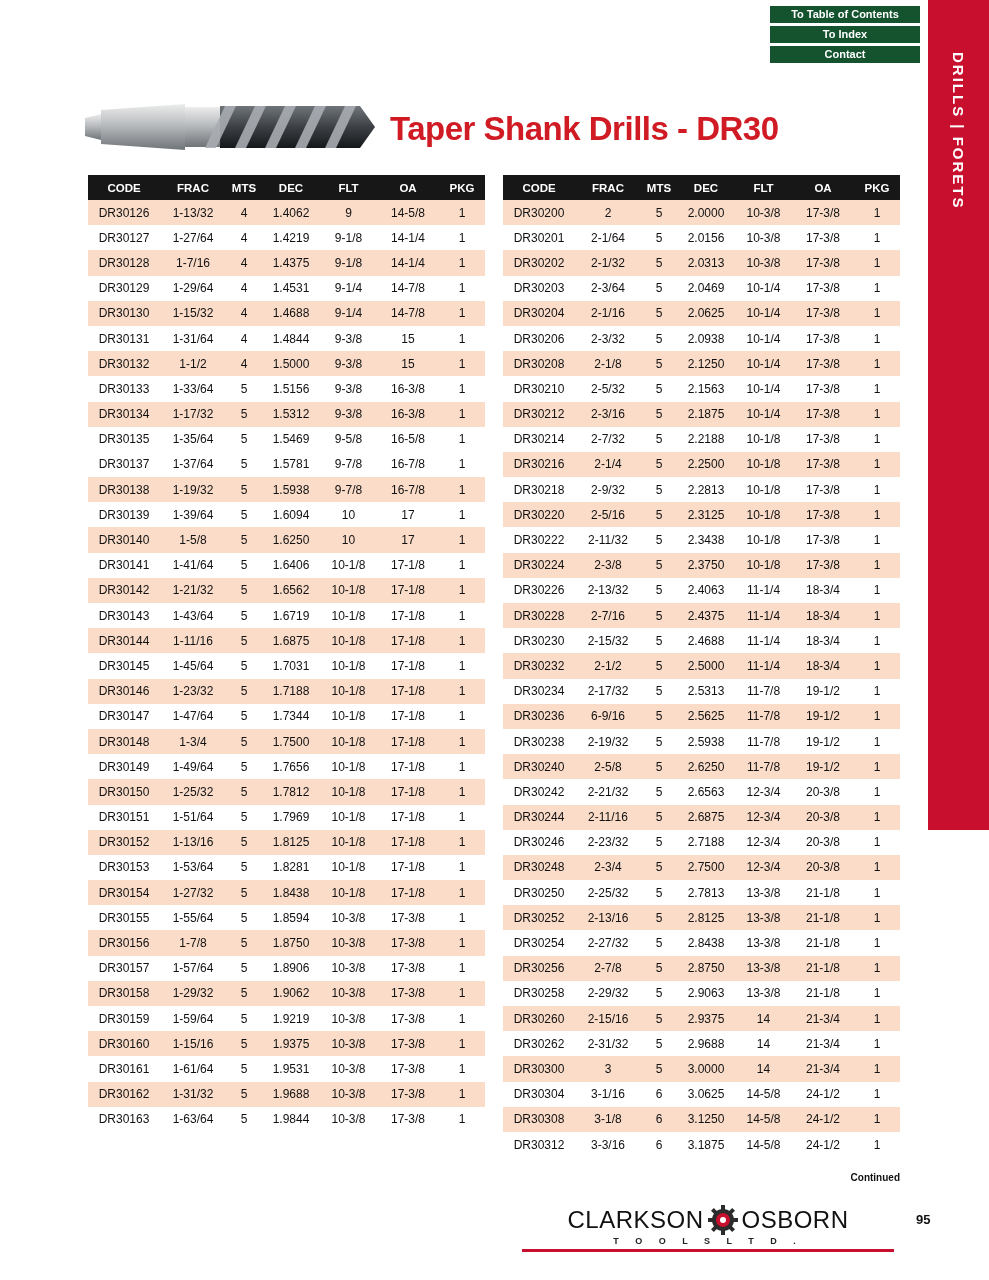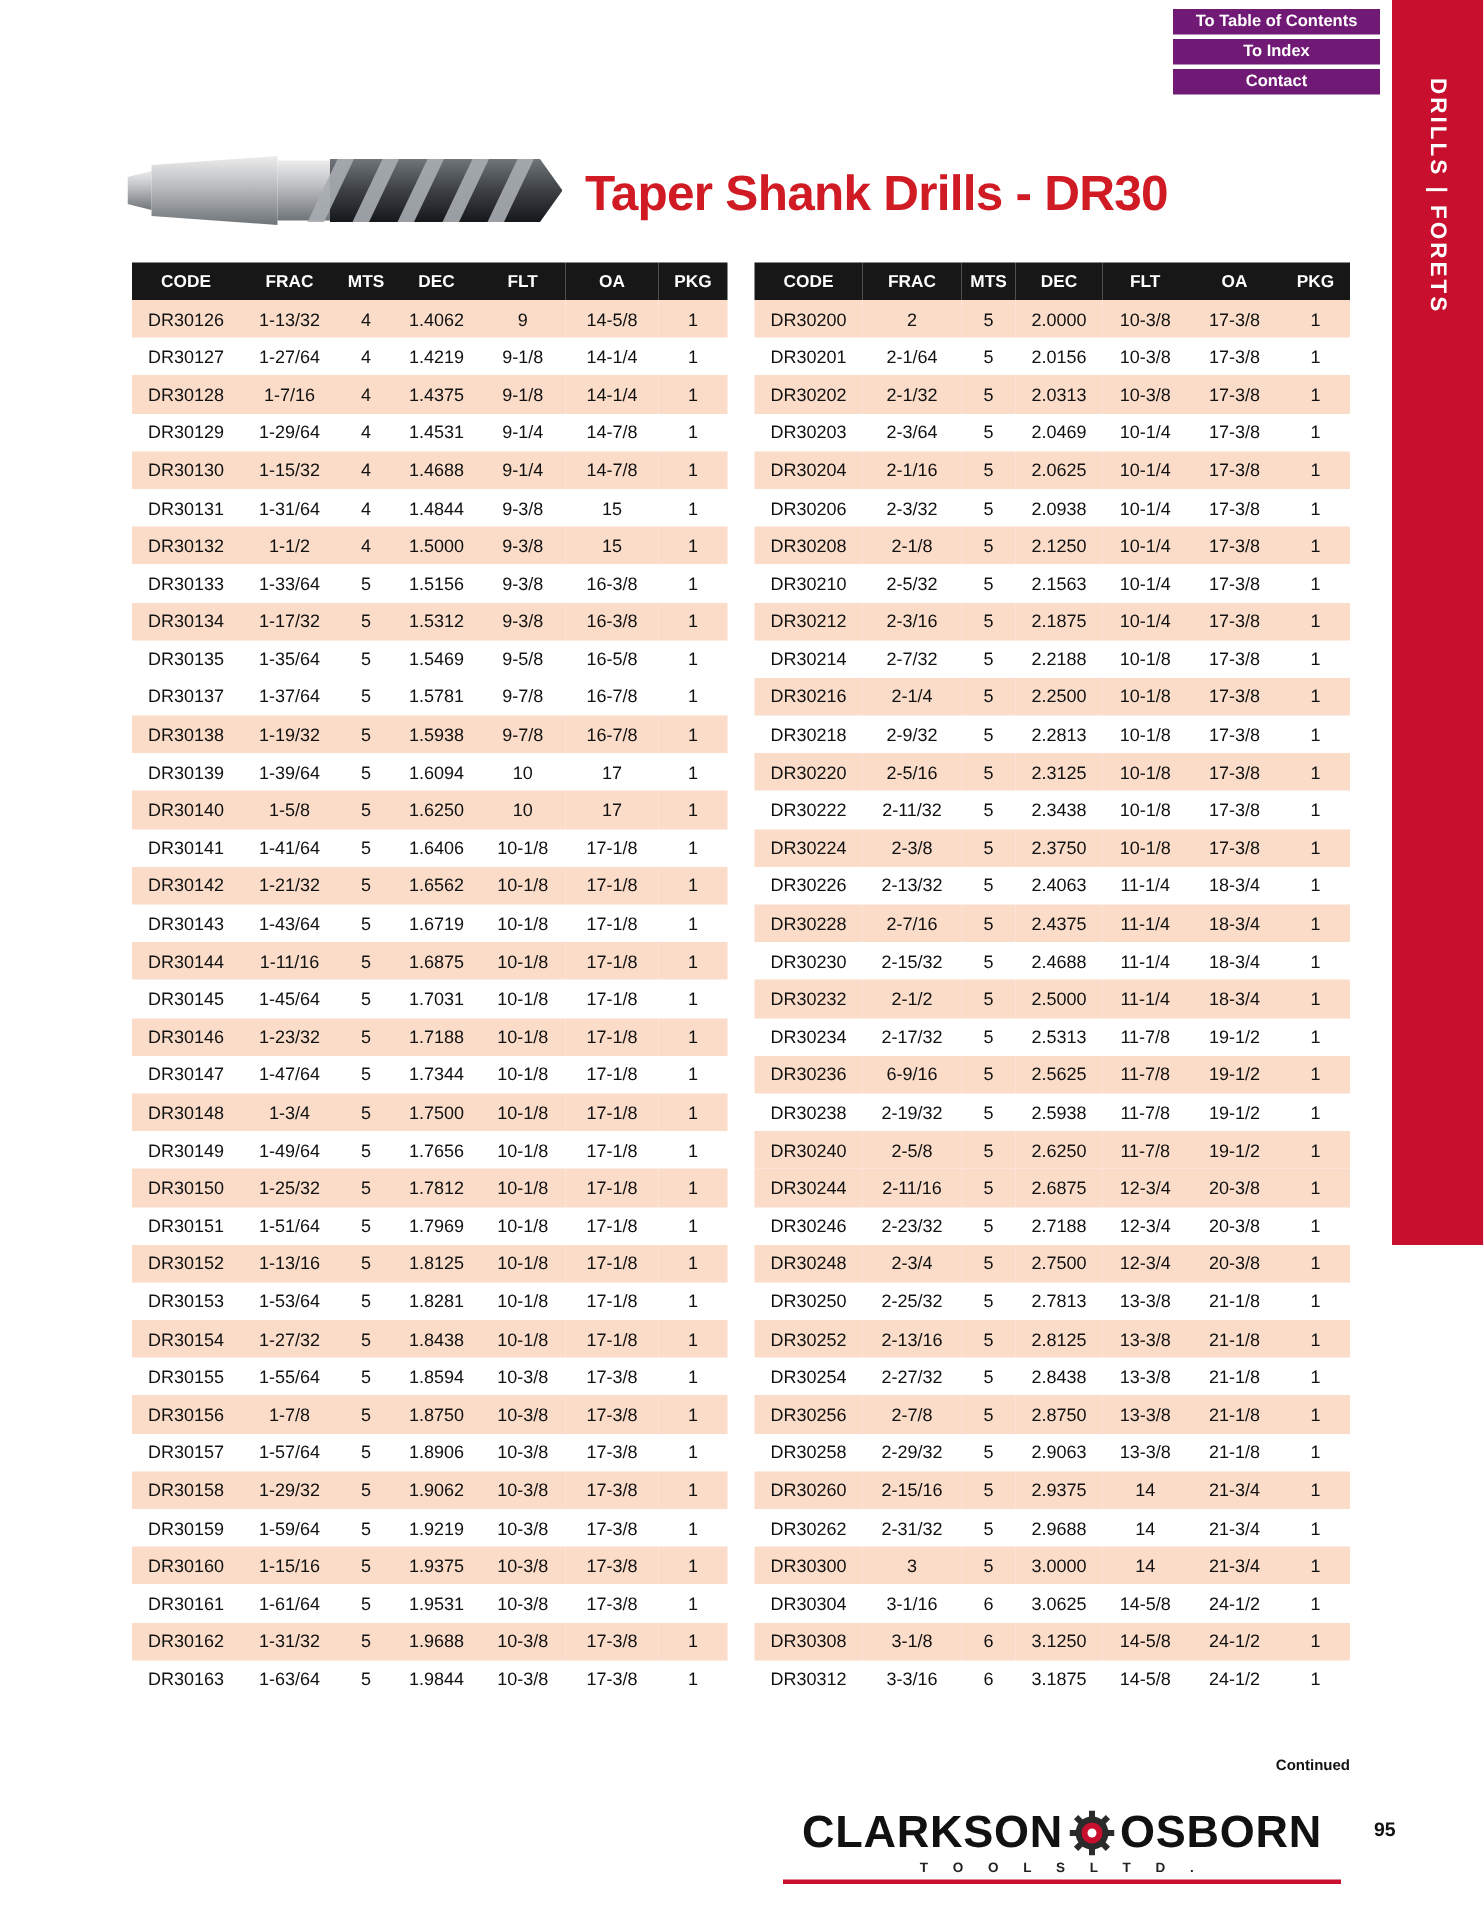--- a/index.html
+++ b/index.html
@@ -17,22 +17,22 @@
   .nav-buttons {
     position: absolute;
     top: 6px;
     right: 69px;
     display: flex;
     flex-direction: column;
     gap: 3px;
     align-items: flex-end;
   }
   .nav-btn {
-    width: 138px;
-    background: #701a75;
+    width: 150px;
+    background: #14532d;
     color: #ffffff;
     font-size: 11px;
     font-weight: bold;
     text-align: center;
     padding: 2px 0 3px 0;
     cursor: pointer;
   }
 
   
   .sidebar {
@@ -132,22 +132,22 @@
     width: 372px;
     text-align: center;
   }
   .brand-row {
     display: flex;
     align-items: center;
     justify-content: center;
     gap: 4px;
   }
   .brand-word {
-    font-size: 30px;
-    font-weight: 700;
+    font-size: 24px;
+    font-weight: 400;
     color: #111111;
     letter-spacing: 0.5px;
   }
   .brand-sub {
     margin-top: 1px;
     font-size: 9px;
     font-weight: bold;
     letter-spacing: 7px;
     color: #222222;
   }
@@ -789,20 +789,29 @@
         </tr>
         <tr class="alt">
           <td>DR30240</td>
           <td>2-5/8</td>
           <td>5</td>
           <td>2.6250</td>
           <td>11-7/8</td>
           <td>19-1/2</td>
           <td>1</td>
         </tr>
+        <tr class="">
+          <td>DR30242</td>
+          <td>2-21/32</td>
+          <td>5</td>
+          <td>2.6563</td>
+          <td>12-3/4</td>
+          <td>20-3/8</td>
+          <td>1</td>
+        </tr>
         <tr class="alt">
           <td>DR30244</td>
           <td>2-11/16</td>
           <td>5</td>
           <td>2.6875</td>
           <td>12-3/4</td>
           <td>20-3/8</td>
           <td>1</td>
         </tr>
         <tr class="">

